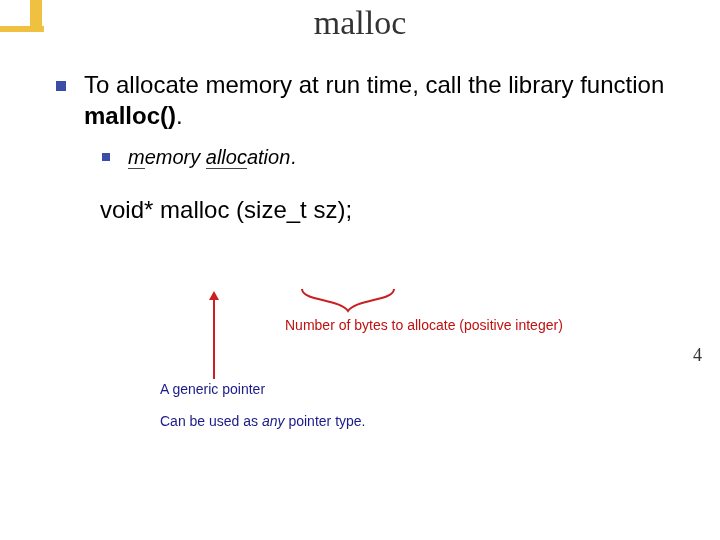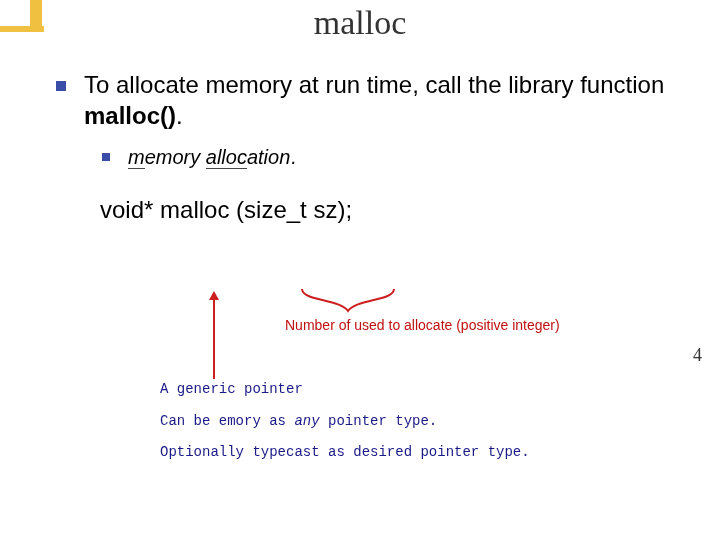--- a/index.html
+++ b/index.html
@@ -89,21 +89,21 @@
     margin-left: 44px;
     margin-top: 4px;
   }
   .notes {
     position: absolute;
     left: 160px;
     top: 380px;
     font-size: 14px;
     line-height: 1.4;
     color: #1a1a88;
-    font-family: Liberation Mono, monospace;
+    font-family: Liberation Sans, sans-serif;
   }
   .note-line { margin-bottom: 12px; }
   .italic { font-style: italic; }
   .pagenum {
     position: absolute;
     right: 18px;
     bottom: 14px;
     font-size: 18px;
     color: #333;
     font-family: "Times New Roman", serif;
@@ -174,25 +174,24 @@
     <div class="code">void* malloc (size_t sz);</div>
 
   </div>
 
   <div class="arrow-up"></div>
 
   <svg class="brace-svg" viewBox="0 0 96 28">
     <path d="M2 2 C 2 14, 40 12, 48 24 C 56 12, 94 14, 94 2" fill="none" stroke="#cc2020" stroke-width="2"></path>
   </svg>
 
-  <div class="number-note">Number of used to allocate (positive integer)</div>
+  <div class="number-note">Number of bytes to allocate (positive integer)</div>
 
   <div class="notes">
     <div class="note-line">A generic pointer</div>
     <div class="note-line">
-      <span>Can be emory as </span><span class="italic">any</span><span> pointer type.</span>
+      <span>Can be used as </span><span class="italic">any</span><span> pointer type.</span>
     </div>
-    <div class="note-line">Optionally typecast as desired pointer type.</div>
   </div>
 
   <div class="pagenum">4</div>
 
 </div>
 
 </body></html>

